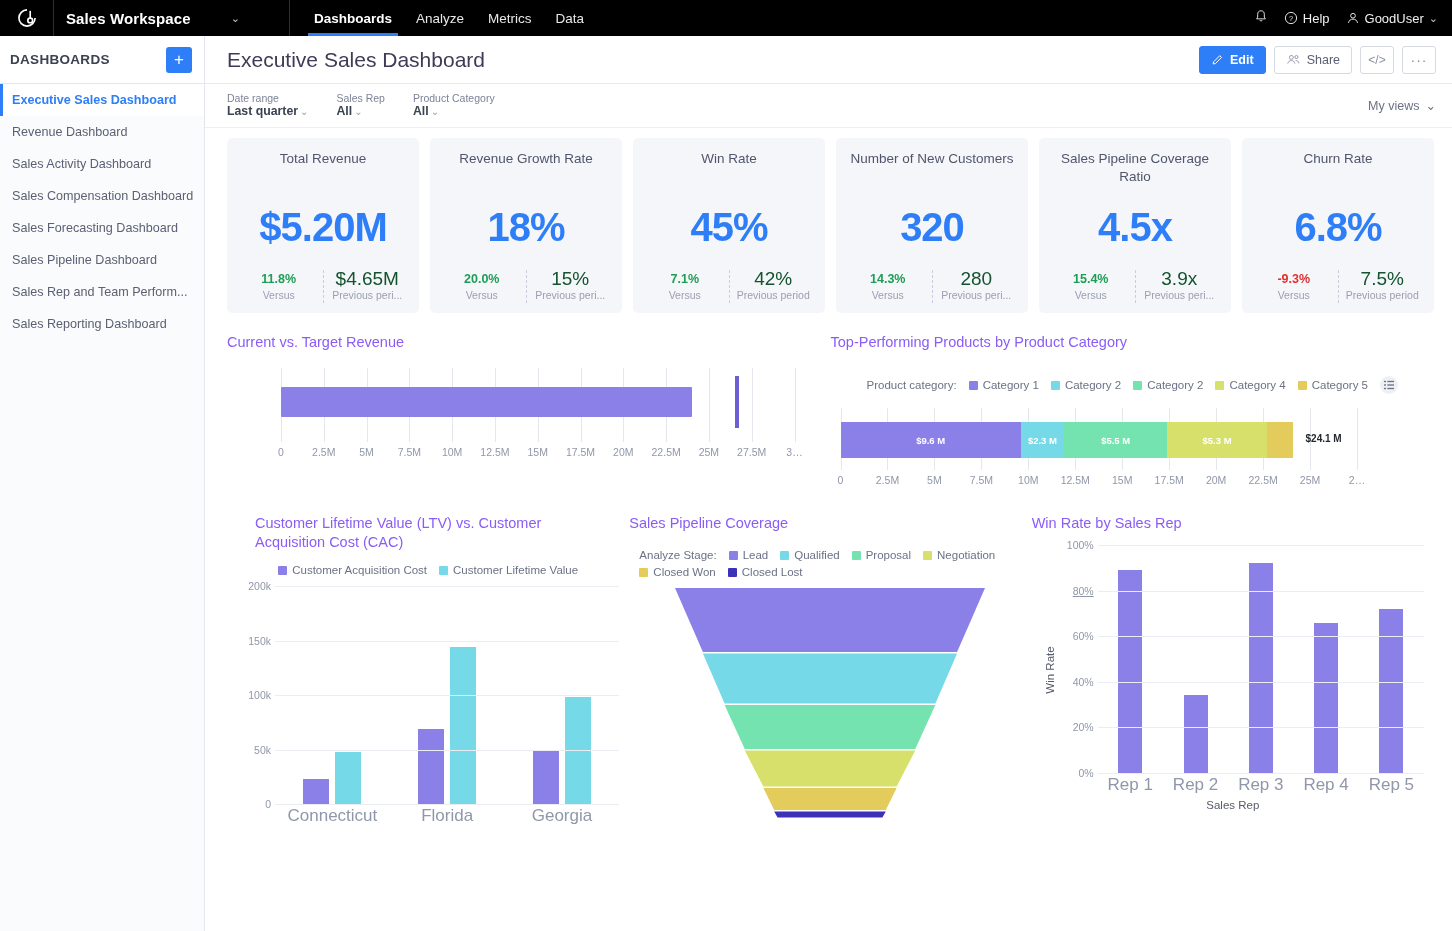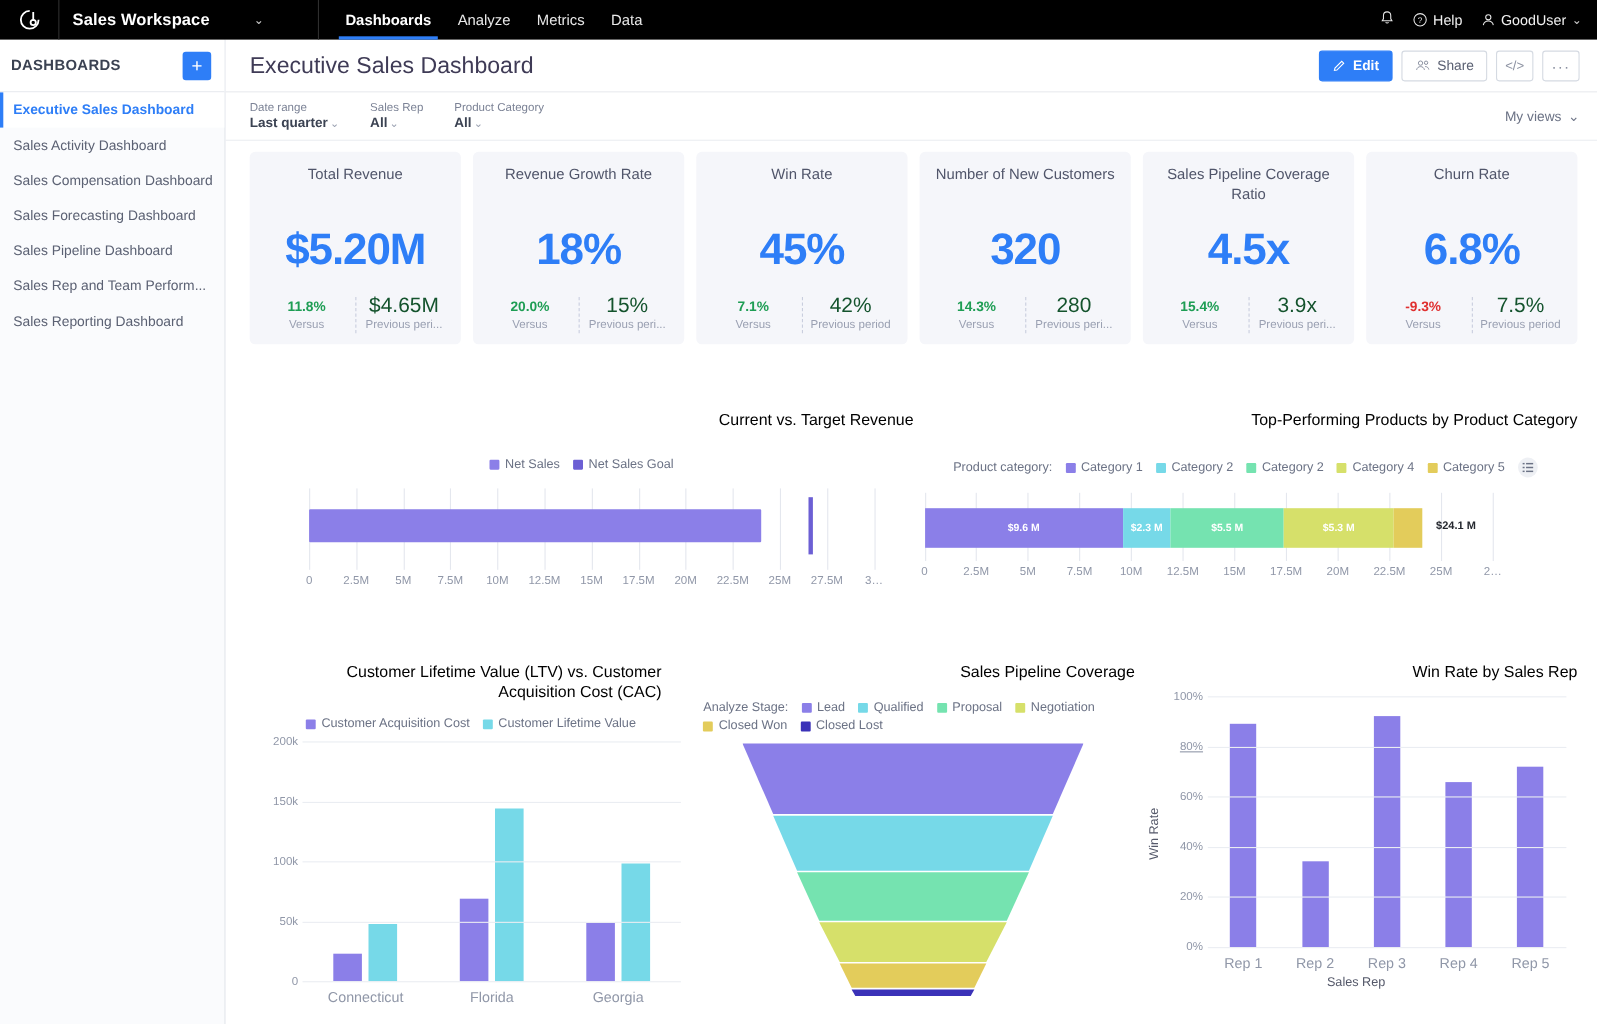--- a/index.html
+++ b/index.html
@@ -144,21 +144,21 @@
   .kpi-delta { font-size: 12.5px; font-weight: bold; line-height: 18px; }
   .kpi-delta.up { color: #1e9d54; }
   .kpi-delta.down { color: #e03030; }
   .kpi-prev { font-size: 19px; color: #14532d; line-height: 18px; }
   .kpi-sub {
     font-size: 10.5px; color: #9aa0b2; line-height: 15px;
     white-space: nowrap; overflow: hidden; text-overflow: ellipsis; padding: 0 2px;
   }
 
   
-  .chart-title { text-align: right; font-size: 14.5px; color: #000000; line-height: 19px; margin-top: 40px; }
+  .chart-title { text-align: left; font-size: 14.5px; color: #8b5cf6; line-height: 19px; }
   .legend {
     display: flex; flex-wrap: wrap; align-items: center; justify-content: center;
     gap: 5px 12px; font-size: 11.5px; color: #6b7285;
   }
   .lg { display: inline-flex; align-items: center; gap: 5px; white-space: nowrap; }
   .sw { width: 9px; height: 9px; border-radius: 1px; display: inline-block; }
 
   .row2 { display: flex; margin-top: 20px; }
   .half { flex: 1; min-width: 0; }
 
@@ -197,21 +197,21 @@
   .ylab {
     position: absolute; right: 4px; font-size: 10.5px; color: #9097a8;
     transform: translateY(-50%); white-space: nowrap;
   }
   .gplot { position: absolute; left: 48px; right: 10px; top: 0; bottom: 22px; }
   .hgrid { position: absolute; left: 0; right: 0; height: 1px; background: #eaedf2; }
   .gbars { position: absolute; inset: 0; display: flex; align-items: flex-end; }
   .grp { flex: 1; display: flex; align-items: flex-end; justify-content: center; gap: 6px; height: 100%; }
   .bar { width: 26px; }
   .gxlabels { position: absolute; left: 48px; right: 10px; bottom: 0; display: flex; }
-  .gxlabel { flex: 1; text-align: center; font-size: 13px; color: #9097a8; }
+  .gxlabel { flex: 1; text-align: center; font-size: 17px; color: #9097a8; }
 
   
   .funnel-wrap { margin-top: 6px; display: flex; justify-content: center; }
 
   
   .wchart { position: relative; height: 250px; margin-top: 12px; }
   .ytitle {
     position: absolute; left: -6px; top: 50%; transform: translateY(-50%) rotate(-90deg);
     font-size: 11.5px; color: #55596a; white-space: nowrap; transform-origin: center;
   }
@@ -265,20 +265,21 @@
 
 <div class="shell">
 
   <div class="sidebar">
     <div class="sidebar-head">
       <span class="sidebar-title">DASHBOARDS</span>
       <span class="add-btn">+</span>
     </div>
     <div>
       <div class="side-item active">Executive Sales Dashboard</div>
+      <div class="side-item">Revenue Dashboard</div>
       <div class="side-item">Sales Activity Dashboard</div>
       <div class="side-item">Sales Compensation Dashboard</div>
       <div class="side-item">Sales Forecasting Dashboard</div>
       <div class="side-item">Sales Pipeline Dashboard</div>
       <div class="side-item">Sales Rep and Team Perform...</div>
       <div class="side-item">Sales Reporting Dashboard</div>
     </div>
   </div>
 
   <div class="main">
@@ -414,30 +415,20 @@
               <div class="kpi-prev">7.5%</div>
               <div class="kpi-sub">Previous period</div>
             </div>
           </div>
         </div>
       </div>
 
       <div class="row2">
         <div class="half">
           <div class="chart-title">Current vs. Target Revenue</div>
-          <div class="legend" style="margin-top:24px">
-            <span class="lg">
-              <span class="sw" id="sw-ns" style="background: rgb(139, 127, 232);"></span>
-              <span>Net Sales</span>
-            </span>
-            <span class="lg">
-              <span class="sw" id="sw-nsg" style="background: rgb(108, 95, 212);"></span>
-              <span>Net Sales Goal</span>
-            </span>
-          </div>
           <div class="bullet-wrap">
             <div class="bullet-grid" id="bullet-grid">
                 <div class="gl" style="left: 0%;"></div>
                 <div class="gl" style="left: 8.33333%;"></div>
                 <div class="gl" style="left: 16.6667%;"></div>
                 <div class="gl" style="left: 25%;"></div>
                 <div class="gl" style="left: 33.3333%;"></div>
                 <div class="gl" style="left: 41.6667%;"></div>
                 <div class="gl" style="left: 50%;"></div>
                 <div class="gl" style="left: 58.3333%;"></div>

